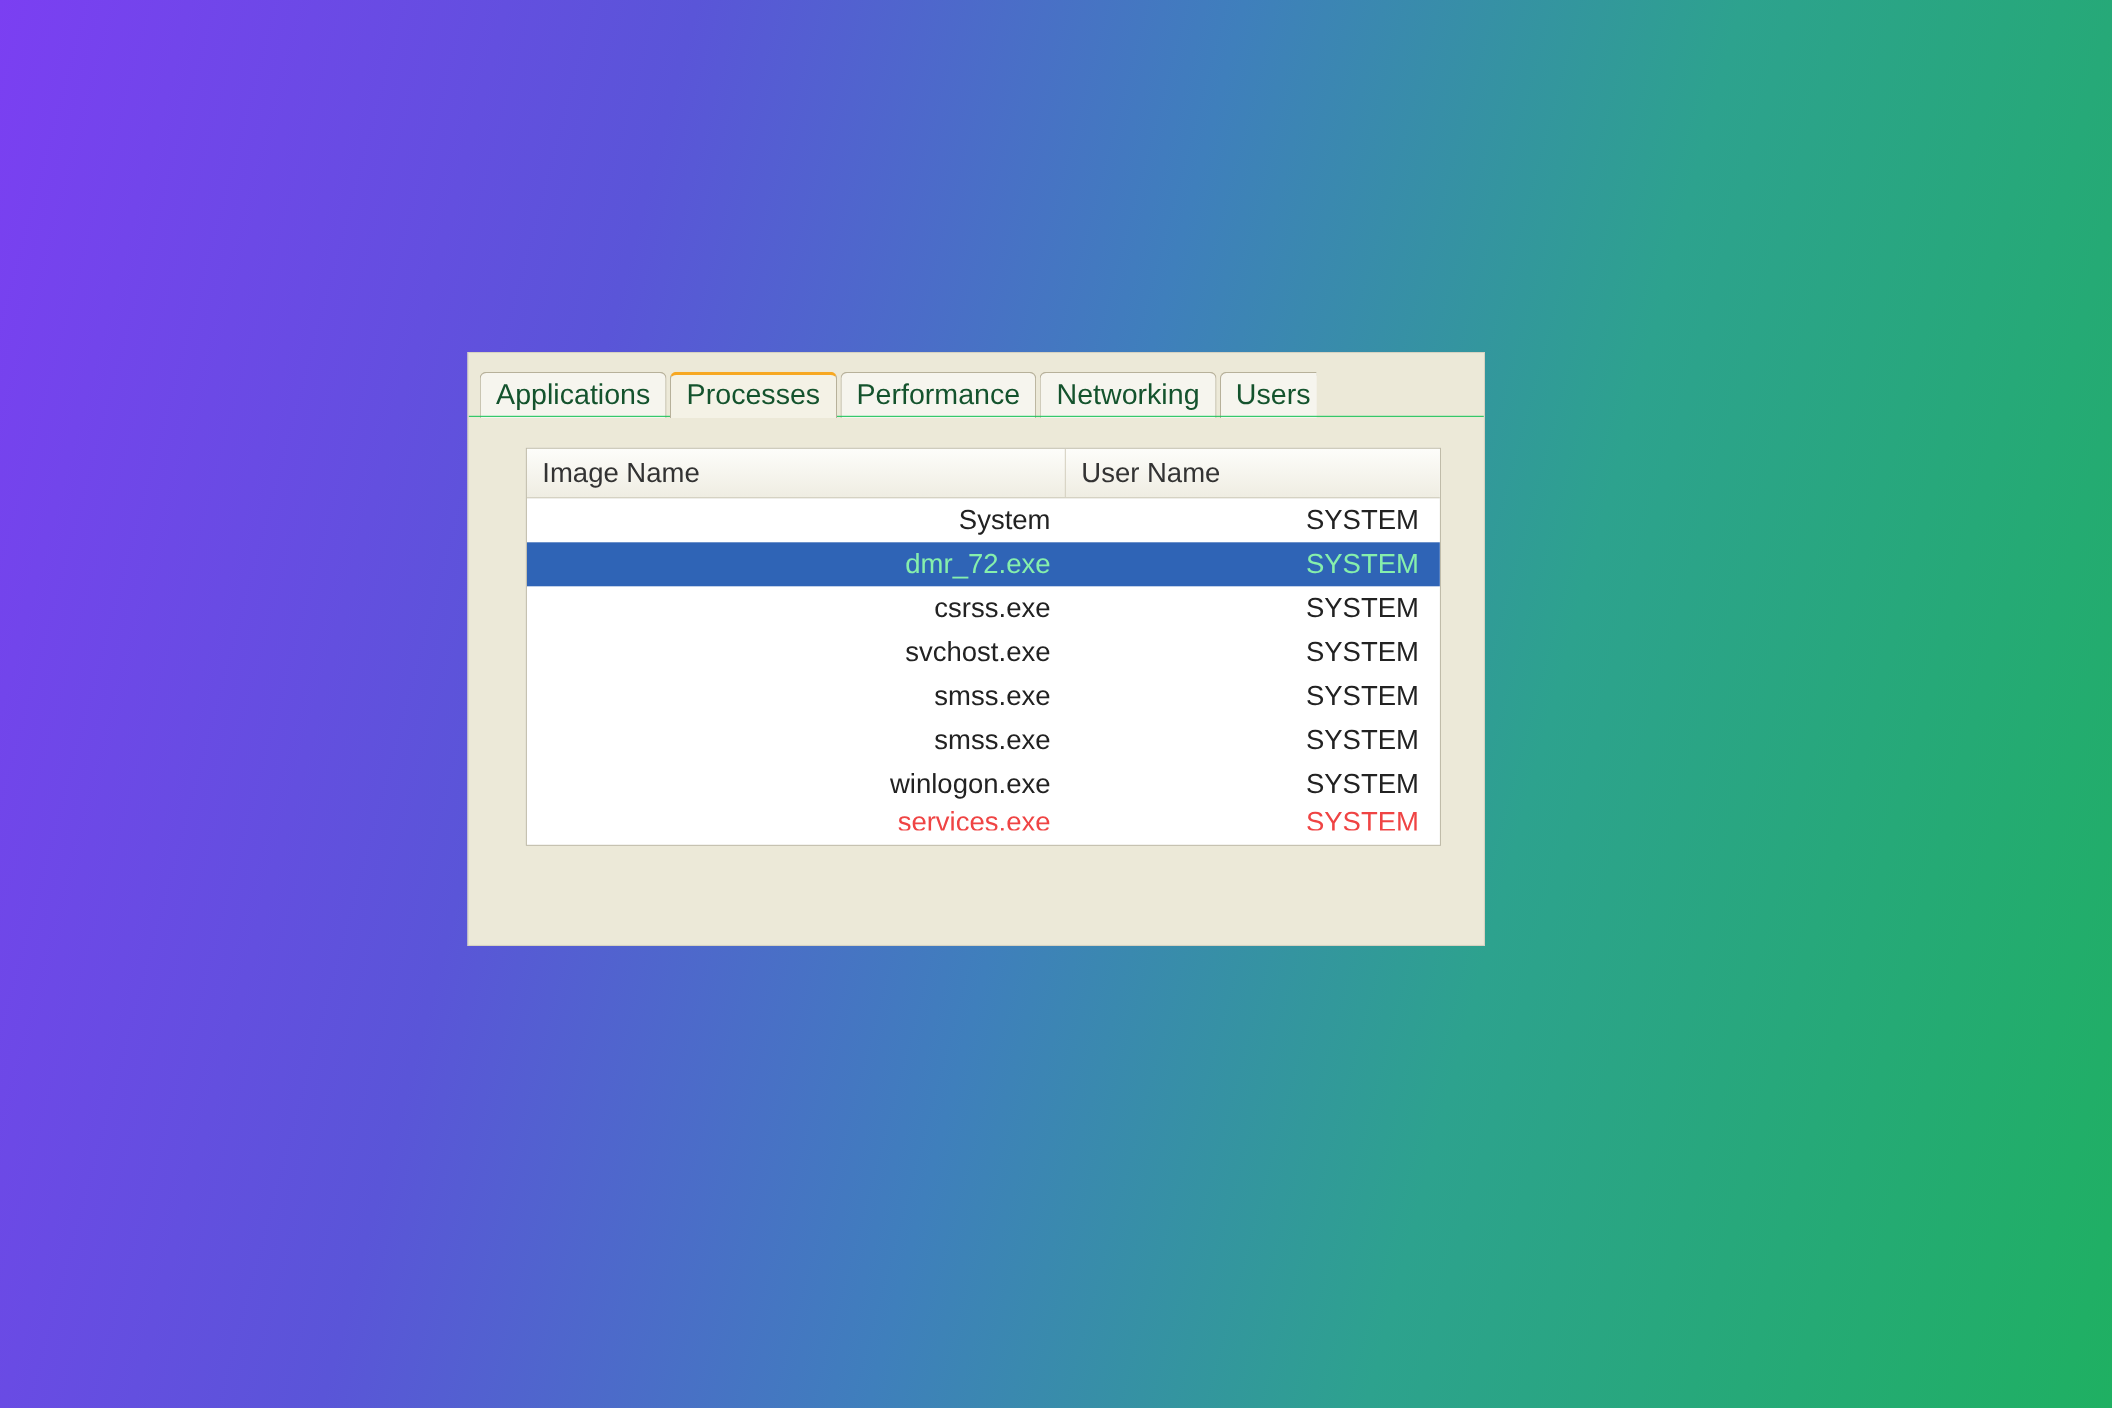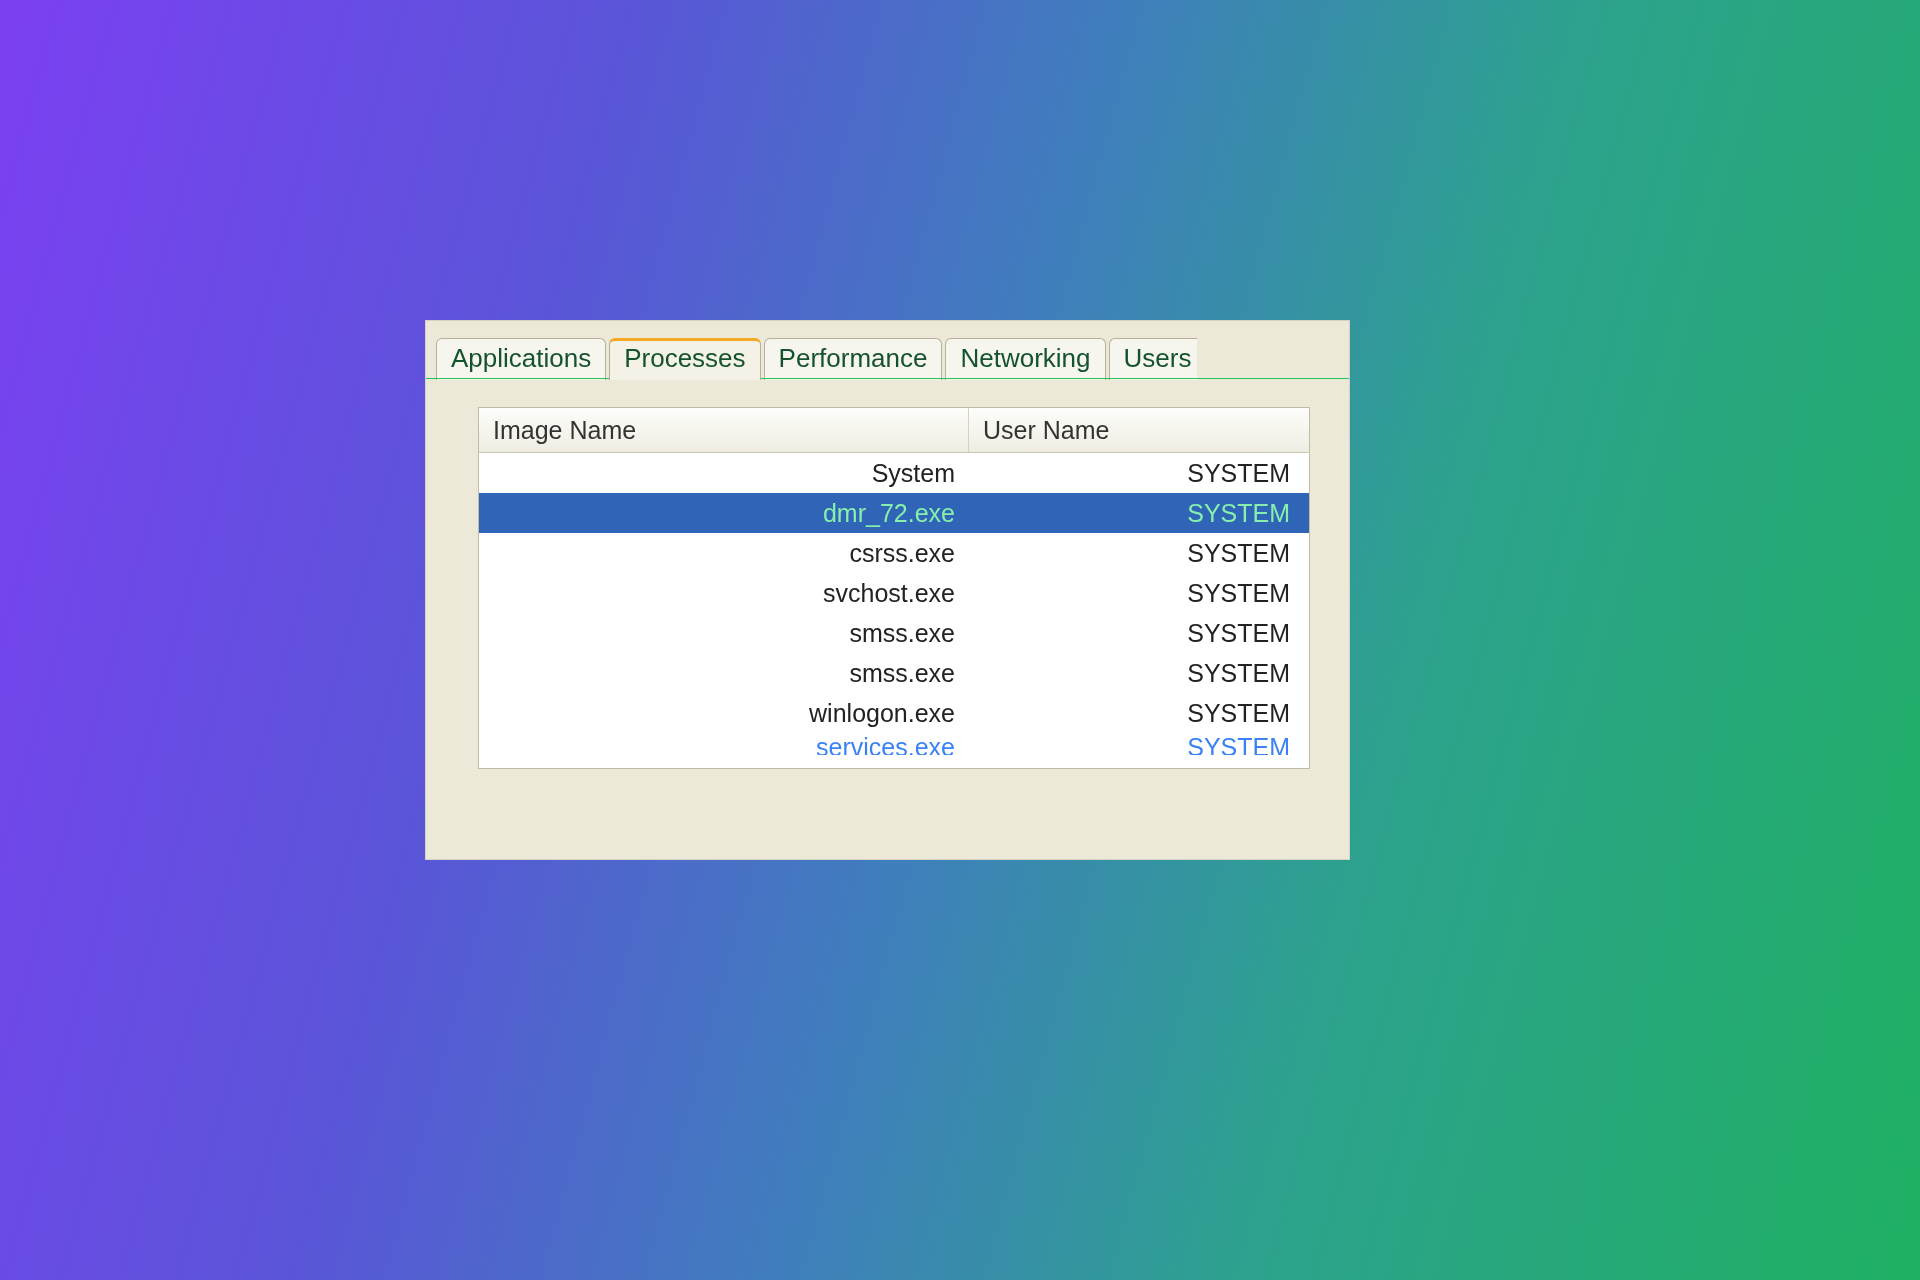--- a/index.html
+++ b/index.html
@@ -102,21 +102,21 @@
     color: #222;
   }
   .lv-row.selected {
     background: #2f64b6;
     color: #86efac;
   }
   .lv-row.partial {
     height: 22px;
     overflow: hidden;
     align-items: flex-start;
-    color: #3b82f6;
+    color: #ef4444;
   }
   .cell {
     padding: 0 14px;
     box-sizing: border-box;
     white-space: nowrap;
   }
   .cell.col-image { width: 490px; }
   .cell.col-user  { width: 335px; }
 </style>
 </head>

